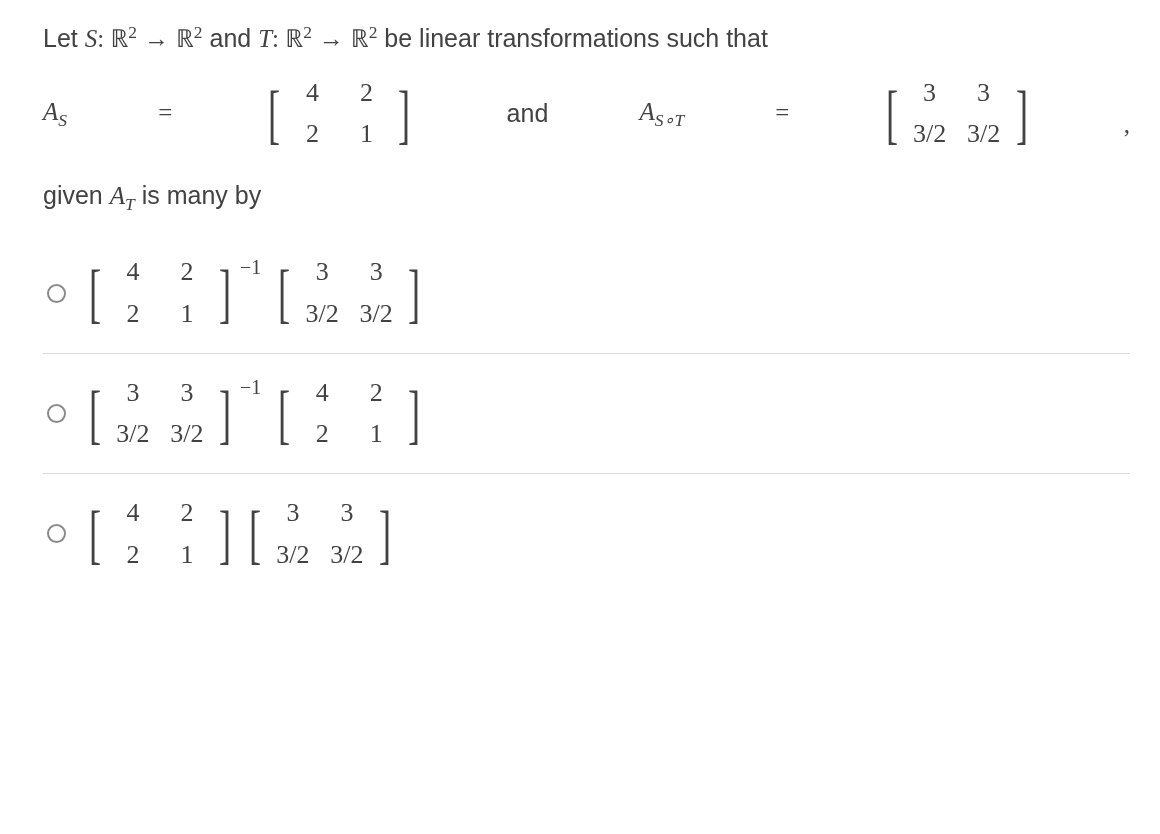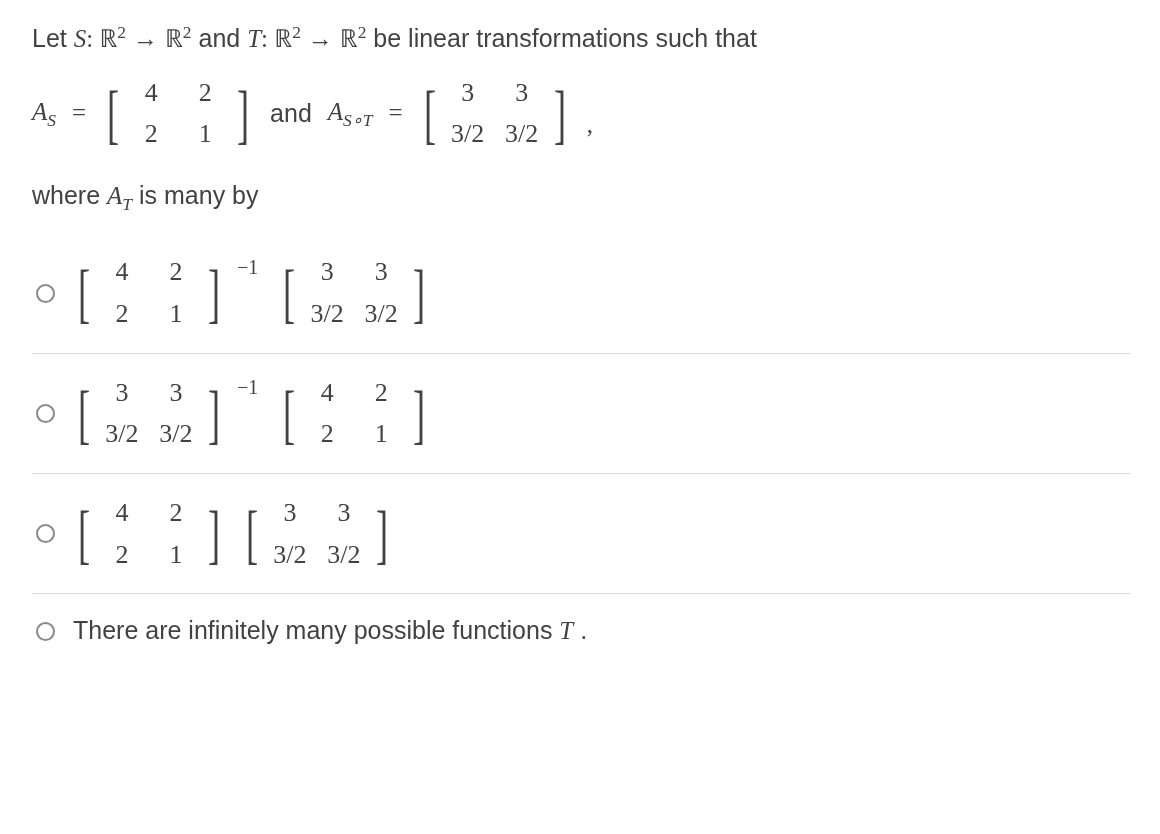--- a/index.html
+++ b/index.html
@@ -7,21 +7,21 @@
     padding: 0;
     width: 1160px;
     height: 834px;
     background: #ffffff;
     font-family: "Segoe UI", "Helvetica Neue", Arial, sans-serif;
     color: #424242;
     font-size: 25px;
     line-height: 1.45;
   }
   .container {
-    padding: 20px 30px 10px 32px;
+    padding: 20px 30px 10px 43px;
     box-sizing: border-box;
   }
   .math-it {
     font-family: "Cambria Math", "STIXGeneral", "Times New Roman", serif;
     font-style: italic;
   }
   .math-bb {
     font-family: "Cambria Math", "STIXGeneral", "Times New Roman", serif;
   }
   .sup {
@@ -29,22 +29,23 @@
     font-size: 0.7em;
   }
   .sub {
     vertical-align: sub;
     font-size: 0.7em;
   }
   .eqrow {
     display: flex;
     align-items: center;
     flex-wrap: wrap;
-    gap: 16px;
+    gap: 8px;
     margin: 14px 0 22px 0;
+    justify-content: space-between;
   }
   .matrix {
     display: inline-flex;
     align-items: center;
   }
   .matrix .col {
     display: flex;
     flex-direction: column;
     align-items: center;
   }
@@ -159,21 +160,21 @@
         <span class="cell">3</span>
         <span class="cell">3/2</span>
       </span>
       <span class="bracket bracket-lg">]</span>
     </span>
 
     <span class="txt" style="position:relative; top:12px;">,</span>
   </div>
 
   <div>
-    <span>where </span>
+    <span>given </span>
     <span class="math-it">A</span><span class="sub math-it">T</span>
     <span> is many by</span>
   </div>
 
   <div class="options">
 
     <div class="opt">
       <div class="radio"></div>
       <div class="eqrow" style="margin:0;">
         <span class="matrix">
@@ -258,21 +259,15 @@
           </span>
           <span class="col">
             <span class="cell">3</span>
             <span class="cell">3/2</span>
           </span>
           <span class="bracket bracket-lg">]</span>
         </span>
       </div>
     </div>
 
-    <div class="opt">
-      <div class="radio"></div>
-      <div>
-        <span>There are infinitely many possible functions </span><span class="math-it">T</span><span> .</span>
-      </div>
-    </div>
 
   </div>
 </div>
 
 </body></html>

